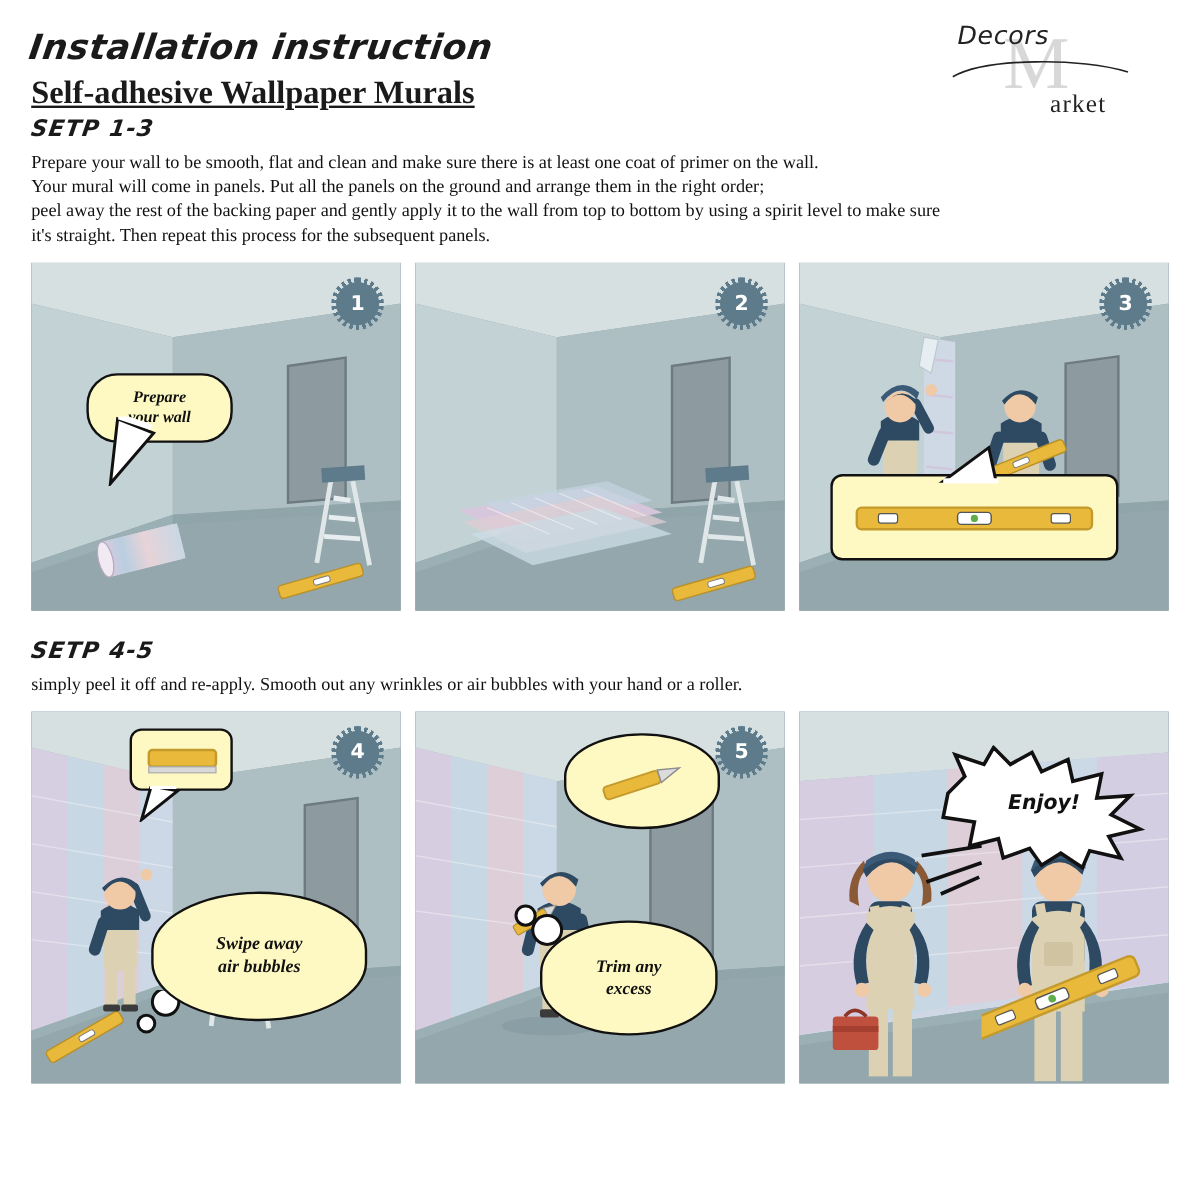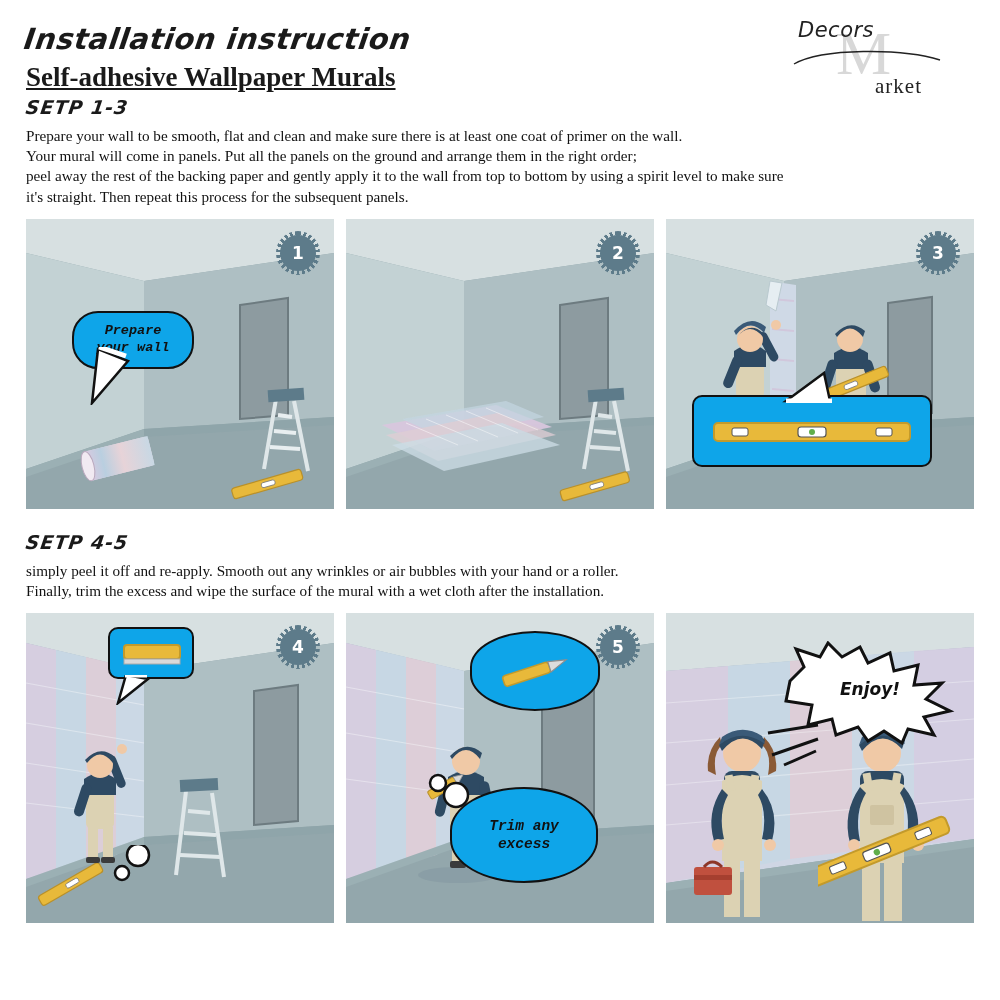--- a/index.html
+++ b/index.html
@@ -90,23 +90,23 @@
     z-index:30;
   }
   .badge::before{
     content:""; position:absolute; inset:-4px; border-radius:50%;
     background:repeating-conic-gradient(#5d7b8a 0 8deg, transparent 8deg 16deg);
     z-index:-1;
   }
 
   
   .bubble {
-    position:absolute; background:#0ea5e9; border:2.5px solid #111;
+    position:absolute; background:#fef9c3; border:2.5px solid #111;
     border-radius:26px; padding:10px 14px; z-index:25;
-    font-family:Liberation Mono, monospace; font-style:italic; font-weight:bold;
+    font-family:Liberation Serif, serif; font-style:italic; font-weight:bold;
     font-size:13.5px; line-height:1.25; text-align:center; color:#111;
   }
   .bubble.cloud { border-radius:50% / 45%; }
 
   svg { display:block; }
   .abs { position:absolute; }
 </style>
 </head>
 <body>
 
@@ -313,21 +313,20 @@
       </div>
 
       <div class="badge">3</div>
     </div>
   </div>
 
   <div style="margin-top:22px;">
     <div class="step-head">SETP 4-5</div>
     <div class="body-text">
       <div>simply peel it off and re-apply. Smooth out any wrinkles or air bubbles with your hand or a roller.</div>
-      <div> Finally, trim the excess and wipe the surface of the mural with a wet cloth after the installation.</div>
     </div>
   </div>
 
   <div class="grid row2">
 
     <div class="panel">
       <svg class="abs" style="left:0;top:0" width="308" height="310" viewBox="0 0 308 310">
         <rect x="0" y="0" width="308" height="310" fill="#93a7ac"></rect>
         <polygon points="0,0 308,0 308,30 118,58 0,30" fill="#d7e0e1"></polygon>
 
@@ -382,20 +381,24 @@
         <svg class="abs" style="left:12px; top:12px;" width="62" height="28" viewBox="0 0 62 28">
           <rect x="2" y="4" width="56" height="14" rx="3" fill="#e8b93a" stroke="#c39a2b" stroke-width="2"></rect>
           <rect x="2" y="18" width="56" height="5" fill="#d9d9d9" stroke="#aaa" stroke-width="1"></rect>
         </svg>
         <svg class="abs" style="left:6px; top:46px;" width="40" height="30" viewBox="0 0 40 30">
           <path d="M10 0 L2 28 L32 4 Z" fill="#fff" stroke="#111" stroke-width="2.5"></path>
           <path d="M9 0 L31 0" stroke="#fff" stroke-width="5"></path>
         </svg>
       </div>
 
+      <div class="bubble cloud" style="left:100px; top:150px; width:180px; height:108px; display:flex; flex-direction:column; align-items:center; justify-content:center; font-size:15px;">
+        <div>Swipe away</div>
+        <div>air bubbles</div>
+      </div>
       <svg class="abs" style="left:86px; top:232px; z-index:24;" width="44" height="40" viewBox="0 0 44 40">
         <circle cx="26" cy="10" r="11" fill="#fff" stroke="#111" stroke-width="2.5"></circle>
         <circle cx="10" cy="28" r="7" fill="#fff" stroke="#111" stroke-width="2.5"></circle>
       </svg>
 
       <div class="badge">4</div>
     </div>
 
     <div class="panel">
       <svg class="abs" style="left:0;top:0" width="308" height="310" viewBox="0 0 308 310">

